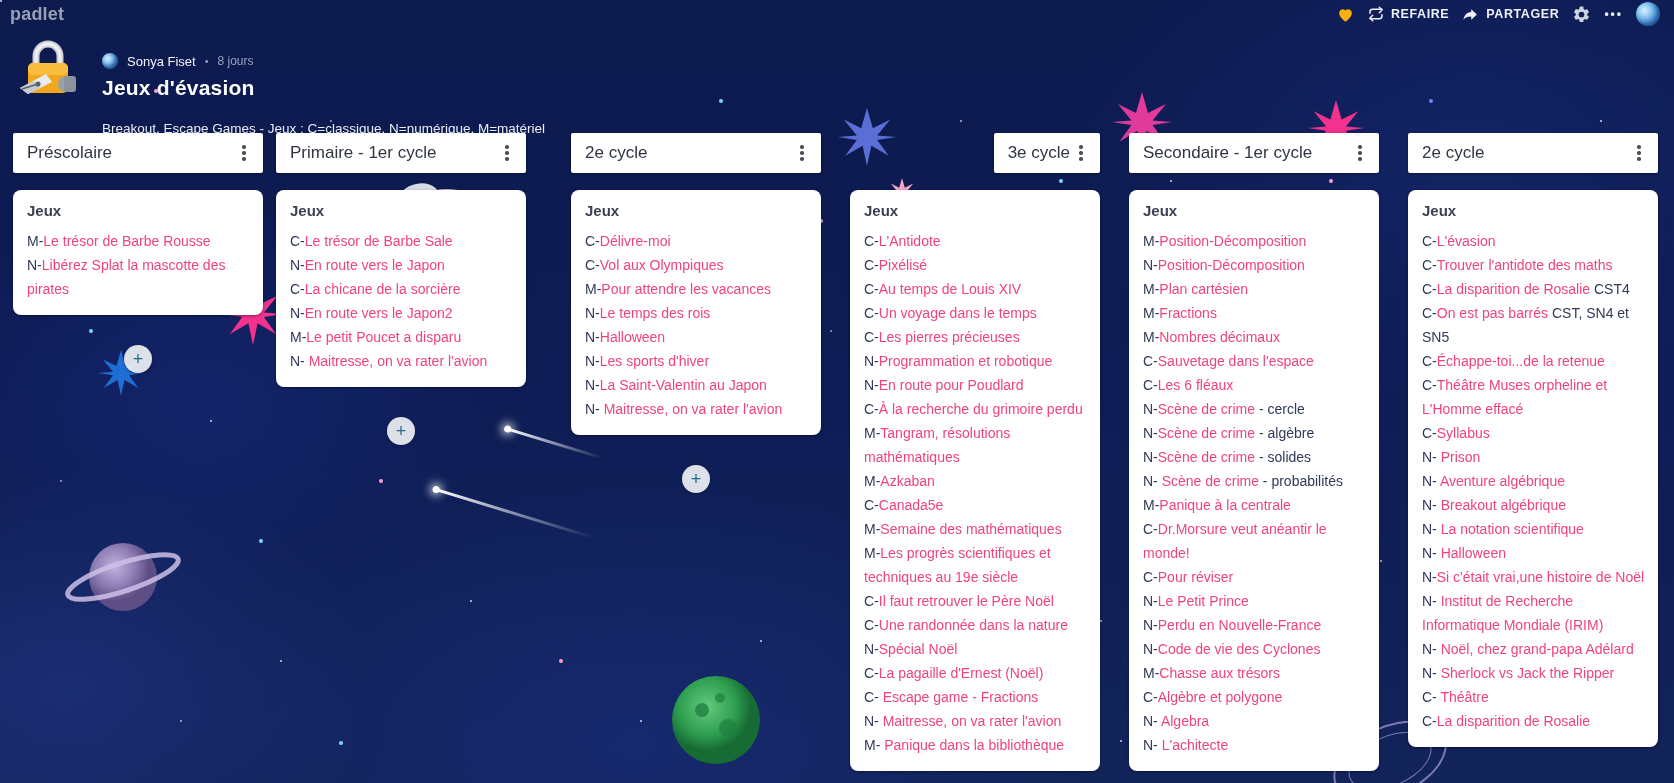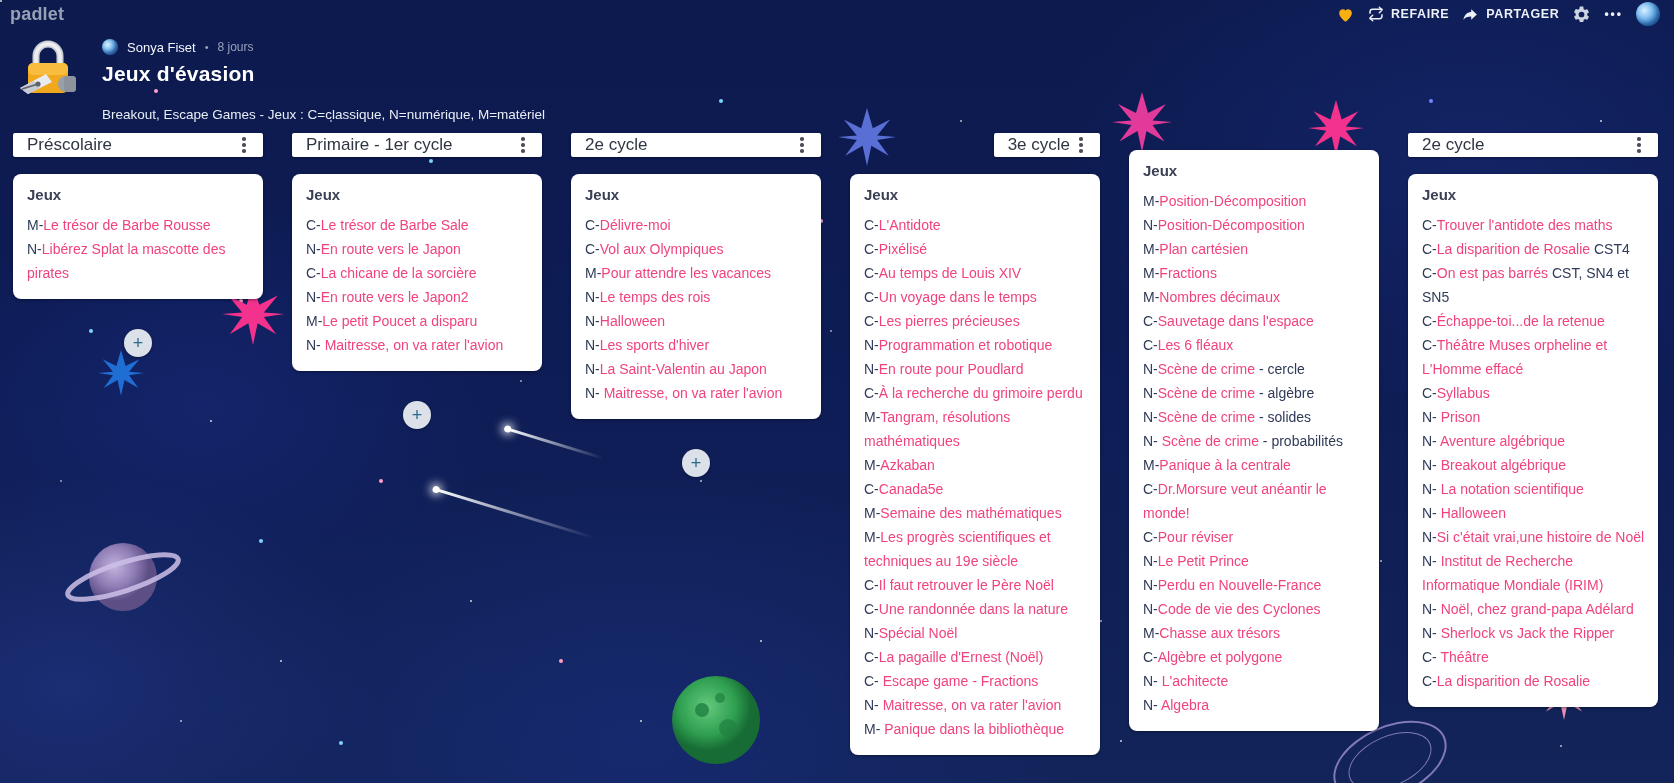--- a/index.html
+++ b/index.html
@@ -48,30 +48,30 @@
   .tb-right{position:absolute;right:14px;top:0;height:28px;display:flex;align-items:center;gap:13px;}
   .tb-btn{display:flex;align-items:center;gap:7px;color:#eef1f8;font-size:12.5px;font-weight:bold;letter-spacing:.6px;cursor:pointer;background:none;border:none;font-family:inherit;}
   .tb-ellipsis{font-size:12px;letter-spacing:2px;color:#eef1f8;font-weight:bold;}
   .avatar{border-radius:50%;background:radial-gradient(circle at 35% 35%, #d8f0ff 0%, #8cc6f2 30%, #3e86cf 60%, #1d5aa6 100%);box-shadow:inset -2px -2px 4px rgba(0,0,30,.35);}
   .avatar.lg{width:24px;height:24px;}
   .avatar.sm{width:16px;height:16px;}
   
   .wall-header{position:absolute;left:16px;top:36px;z-index:5;display:flex;gap:22px;}
   .wall-icon{width:64px;height:64px;flex:0 0 auto;}
   .wall-meta{padding-top:0;}
-  .author-row{display:flex;align-items:center;gap:9px;height:18px;margin-top:2px;}
+  .author-row{display:flex;align-items:center;gap:9px;height:18px;margin-top:16px;}
   .author-name{color:#f2f5fb;font-size:13px;}
   .meta-sep{color:#98a2bb;font-size:11px;}
   .meta-age{color:#98a2bb;font-size:12px;}
   .wall-title{color:#ffffff;font-size:21px;font-weight:bold;margin-top:6px;letter-spacing:.2px;}
   .wall-subtitle{color:#e9edf6;font-size:13.5px;margin-top:21px;}
   
   #board{position:absolute;left:0;top:0;width:100%;height:100%;z-index:3;}
   .column{position:absolute;top:133px;width:250px;display:flex;flex-direction:column;}
-  .col-header{height:24px;background:var(--card-white);border-radius:2px;box-shadow:0 1px 3px rgba(0,0,20,.45);display:flex;align-items:center;padding:0 8px 0 14px;}
+  .col-header{height:40px;background:var(--card-white);border-radius:2px;box-shadow:0 1px 3px rgba(0,0,20,.45);display:flex;align-items:center;padding:0 8px 0 14px;}
   .col-title{flex:1;font-size:17px;color:#2f3542;white-space:nowrap;overflow:hidden;}
   .col-menu{width:22px;height:26px;display:flex;flex-direction:column;align-items:center;justify-content:center;gap:2.5px;background:none;border:none;cursor:pointer;}
   .col-menu i{width:3.5px;height:3.5px;border-radius:50%;background:#4c4f58;display:block;}
   .card{margin-top:17px;background:var(--card-white);border-radius:8px;box-shadow:0 1px 3px rgba(0,0,20,.45);padding:12px 13px 14px 14px;}
   .card-heading{font-size:15px;font-weight:bold;color:#3a4154;margin-bottom:10px;}
   .item{font-size:14px;line-height:24px;cursor:pointer;}
   .item .lnk{color:var(--link-pink);}
   .item .pfx,.item .sfx{color:var(--prefix-navy);}
   .add-btn{align-self:center;margin-top:30px;width:28px;height:28px;border-radius:50%;border:none;background:rgba(236,239,243,.93);
     color:#2b6c8c;font-size:18px;line-height:26px;text-align:center;cursor:pointer;font-family:inherit;box-shadow:0 1px 3px rgba(0,0,20,.4);}
@@ -223,21 +223,21 @@
             <i></i>
           </button>
         </div>
         <div class="card">
           <div class="card-heading">Jeux</div>
           <div class="item"><span class="pfx">M-</span><span class="lnk">Le trésor de Barbe Rousse</span></div>
           <div class="item"><span class="pfx">N-</span><span class="lnk">Libérez Splat la mascotte des pirates</span></div>
         </div>
         <button class="add-btn">+</button>
       </div>
-      <div class="column" style="left: 292px;">
+      <div class="column" style="left: 276px;">
         <div class="col-header">
           <span class="col-title">Primaire - 1er cycle</span>
           <button class="col-menu">
             <i></i>
             <i></i>
             <i></i>
           </button>
         </div>
         <div class="card">
           <div class="card-heading">Jeux</div>
@@ -299,20 +299,28 @@
           <div class="item"><span class="pfx">C-</span><span class="lnk">Il faut retrouver le Père Noël</span></div>
           <div class="item"><span class="pfx">C-</span><span class="lnk">Une randonnée dans la nature</span></div>
           <div class="item"><span class="pfx">N-</span><span class="lnk">Spécial Noël</span></div>
           <div class="item"><span class="pfx">C-</span><span class="lnk">La pagaille d'Ernest (Noël)</span></div>
           <div class="item"><span class="pfx">C- </span><span class="lnk">Escape game - Fractions</span></div>
           <div class="item"><span class="pfx">N- </span><span class="lnk">Maitresse, on va rater l'avion</span></div>
           <div class="item"><span class="pfx">M- </span><span class="lnk">Panique dans la bibliothèque</span></div>
         </div>
       </div>
       <div class="column" style="left: 1129px;">
+        <div class="col-header">
+          <span class="col-title">Secondaire - 1er cycle</span>
+          <button class="col-menu">
+            <i></i>
+            <i></i>
+            <i></i>
+          </button>
+        </div>
         <div class="card">
           <div class="card-heading">Jeux</div>
           <div class="item"><span class="pfx">M-</span><span class="lnk">Position-Décomposition</span></div>
           <div class="item"><span class="pfx">N-</span><span class="lnk">Position-Décomposition</span></div>
           <div class="item"><span class="pfx">M-</span><span class="lnk">Plan cartésien</span></div>
           <div class="item"><span class="pfx">M-</span><span class="lnk">Fractions</span></div>
           <div class="item"><span class="pfx">M-</span><span class="lnk">Nombres décimaux</span></div>
           <div class="item"><span class="pfx">C-</span><span class="lnk">Sauvetage dans l'espace</span></div>
           <div class="item"><span class="pfx">C-</span><span class="lnk">Les 6 fléaux</span></div>
           <div class="item"><span class="pfx">N-</span><span class="lnk">Scène de crime</span><span class="sfx"> - cercle</span></div>
@@ -320,35 +328,36 @@
           <div class="item"><span class="pfx">N-</span><span class="lnk">Scène de crime</span><span class="sfx"> - solides</span></div>
           <div class="item"><span class="pfx">N- </span><span class="lnk">Scène de crime</span><span class="sfx"> - probabilités</span></div>
           <div class="item"><span class="pfx">M-</span><span class="lnk">Panique à la centrale</span></div>
           <div class="item"><span class="pfx">C-</span><span class="lnk">Dr.Morsure veut anéantir le monde!</span></div>
           <div class="item"><span class="pfx">C-</span><span class="lnk">Pour réviser</span></div>
           <div class="item"><span class="pfx">N-</span><span class="lnk">Le Petit Prince</span></div>
           <div class="item"><span class="pfx">N-</span><span class="lnk">Perdu en Nouvelle-France</span></div>
           <div class="item"><span class="pfx">N-</span><span class="lnk">Code de vie des Cyclones</span></div>
           <div class="item"><span class="pfx">M-</span><span class="lnk">Chasse aux trésors</span></div>
           <div class="item"><span class="pfx">C-</span><span class="lnk">Algèbre et polygone</span></div>
+          <div class="item"><span class="pfx">N- </span><span class="lnk">Algebra</span></div>
           <div class="item"><span class="pfx">N- </span><span class="lnk">L'achitecte</span></div>
-          <div class="item"><span class="pfx">N- </span><span class="lnk">Algebra</span></div>
         </div>
       </div>
       <div class="column" style="left: 1408px;">
         <div class="col-header">
           <span class="col-title">2e cycle</span>
           <button class="col-menu">
             <i></i>
             <i></i>
             <i></i>
           </button>
         </div>
         <div class="card">
           <div class="card-heading">Jeux</div>
+          <div class="item"><span class="pfx">C-</span><span class="lnk">L'évasion</span></div>
           <div class="item"><span class="pfx">C-</span><span class="lnk">Trouver l'antidote des maths</span></div>
           <div class="item"><span class="pfx">C-</span><span class="lnk">La disparition de Rosalie</span><span class="sfx"> CST4</span></div>
           <div class="item"><span class="pfx">C-</span><span class="lnk">On est pas barrés</span><span class="sfx"> CST, SN4 et SN5</span></div>
           <div class="item"><span class="pfx">C-</span><span class="lnk">Échappe-toi...de la retenue</span></div>
           <div class="item"><span class="pfx">C-</span><span class="lnk">Théâtre Muses orpheline et L'Homme effacé</span></div>
           <div class="item"><span class="pfx">C-</span><span class="lnk">Syllabus</span></div>
           <div class="item"><span class="pfx">N- </span><span class="lnk">Prison</span></div>
           <div class="item"><span class="pfx">N- </span><span class="lnk">Aventure algébrique</span></div>
           <div class="item"><span class="pfx">N- </span><span class="lnk">Breakout algébrique</span></div>
           <div class="item"><span class="pfx">N- </span><span class="lnk">La notation scientifique</span></div>

